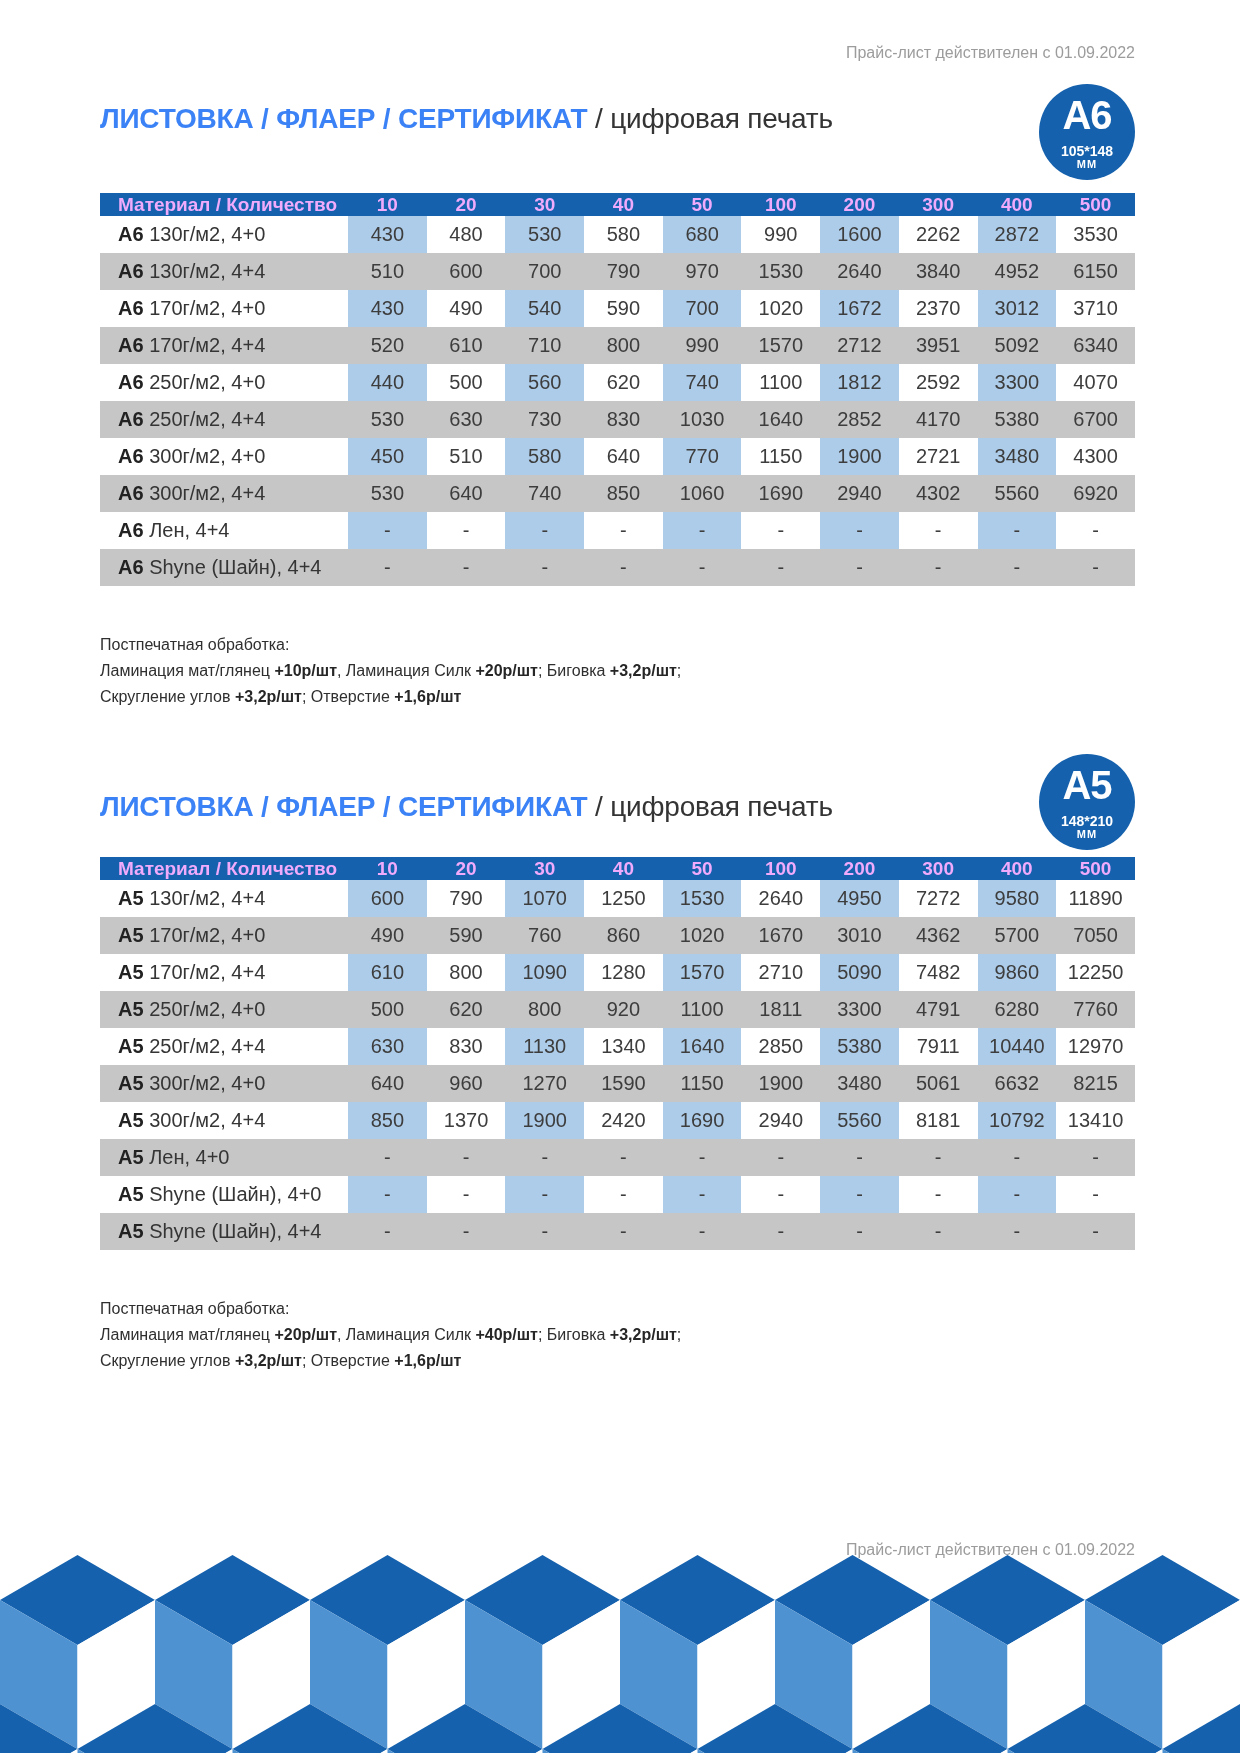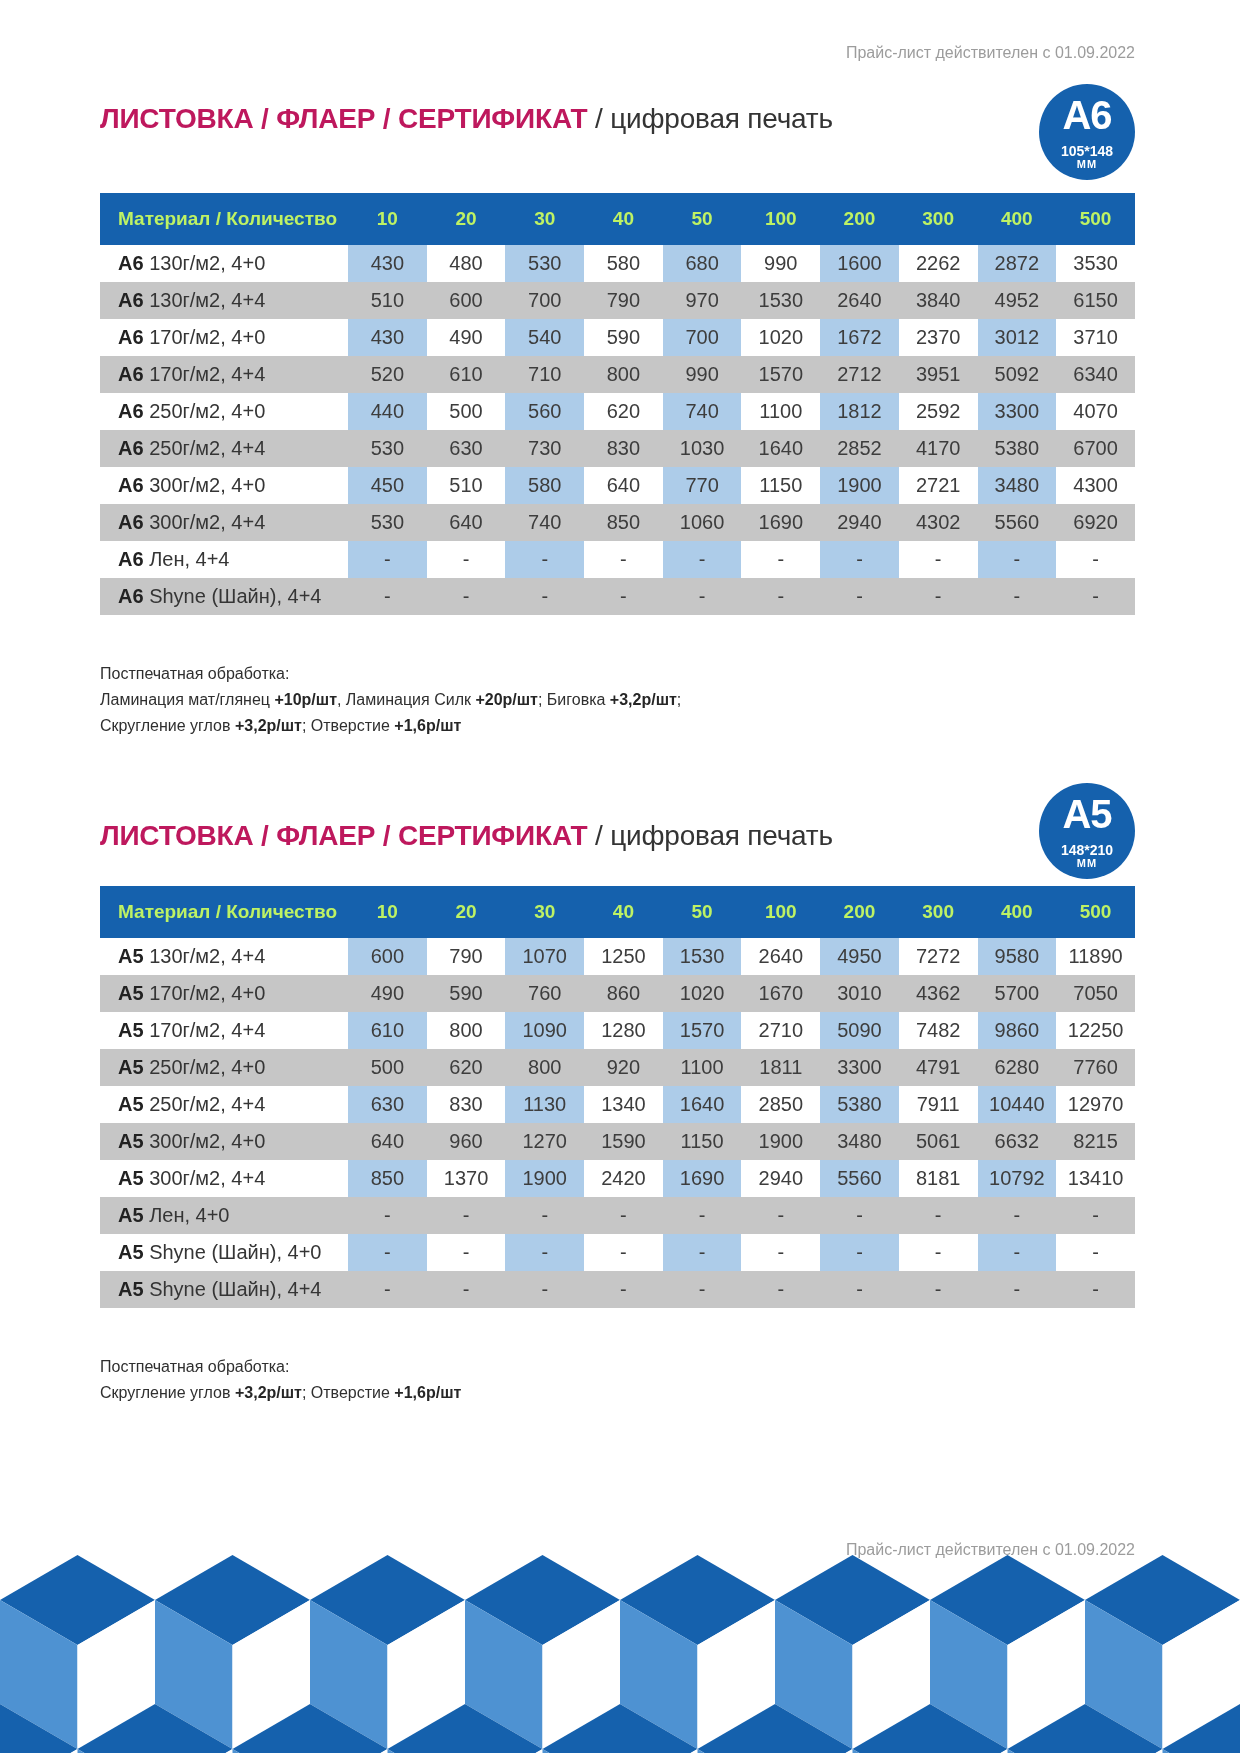--- a/index.html
+++ b/index.html
@@ -16,37 +16,37 @@
     font-family:"Liberation Sans","DejaVu Sans",sans-serif;color:#333;
     margin:0 auto;
   }
   .top-note{
     text-align:right;padding:44px 105px 0 0;font-size:16px;color:var(--notegray);
   }
   section.price-section{position:relative;margin:0 105px 0 100px;}
   section.s0{margin-top:40px;}
   section.s1{margin-top:80px;}
   h2.sec-title{margin:0;font-size:28px;line-height:34px;color:#343434;letter-spacing:-0.2px;font-weight:400;}
-  h2.sec-title .t-bold{font-weight:700;color:#be185d;margin-top:26px;}
+  h2.sec-title .t-bold{font-weight:700;color:#3b82f6;margin-top:26px;}
   .badge{
     position:absolute;right:0;top:-18px;width:96px;height:96px;border-radius:50%;
     background:var(--blue);color:#fff;display:flex;flex-direction:column;
     align-items:center;justify-content:center;line-height:1;z-index:2;
   }
   .s1 .badge{top:-36px;}
   .badge-format{font-size:40px;font-weight:700;letter-spacing:-1px;}
   .badge-size{font-size:14px;font-weight:600;margin-top:9px;}
   .badge-unit{font-size:11px;font-weight:600;margin-top:1px;letter-spacing:1px;}
   table.price-table{
     width:100%;border-collapse:collapse;table-layout:fixed;margin-top:57px;
   }
   .s1 table.price-table{margin-top:33px;}
   table.price-table col.c-label{width:248px;}
   thead th{
-    background:var(--blue);color:#bef264;font-weight:700;font-size:19px;height:52px;
+    background:var(--blue);color:#f0abfc;font-weight:700;font-size:19px;height:23px;
     text-align:center;padding:0;
   }
   thead th.label-col{text-align:left;padding-left:18px;}
   tbody td{
     text-align:center;font-size:20px;color:#3d3d3d;height:37px;padding:0;background:#fff;
   }
   tbody td.lbl{text-align:left;padding-left:18px;color:#353535;}
   tbody td.lbl b{font-weight:700;color:#222;}
   tbody tr:nth-child(even) td{background:var(--grayrow);}
   tbody tr:nth-child(odd) td:nth-child(2n){background:var(--cellblue);}
@@ -388,20 +388,21 @@
               <td>-</td>
               <td>-</td>
               <td>-</td>
               <td>-</td>
               <td>-</td>
             </tr>
           </tbody>
     </table>
     <div class="postprint">
       <div class="pp-title">Постпечатная обработка:</div>
+      <div class="pp-line">Ламинация мат/глянец <b>+20р/шт</b>, Ламинация Силк <b>+40р/шт</b>; Биговка <b>+3,2р/шт</b>;</div>
       <div class="pp-line">Скругление углов <b>+3,2р/шт</b>; Отверстие <b>+1,6р/шт</b></div>
     </div>
   </section>
 </div>
 
   <div class="bottom-note">Прайс-лист действителен с 01.09.2022</div>
 
   <svg class="cube-pattern" width="1240" height="198" viewBox="0 0 1240 198" xmlns="http://www.w3.org/2000/svg">
     <defs>
       <g id="cube">

